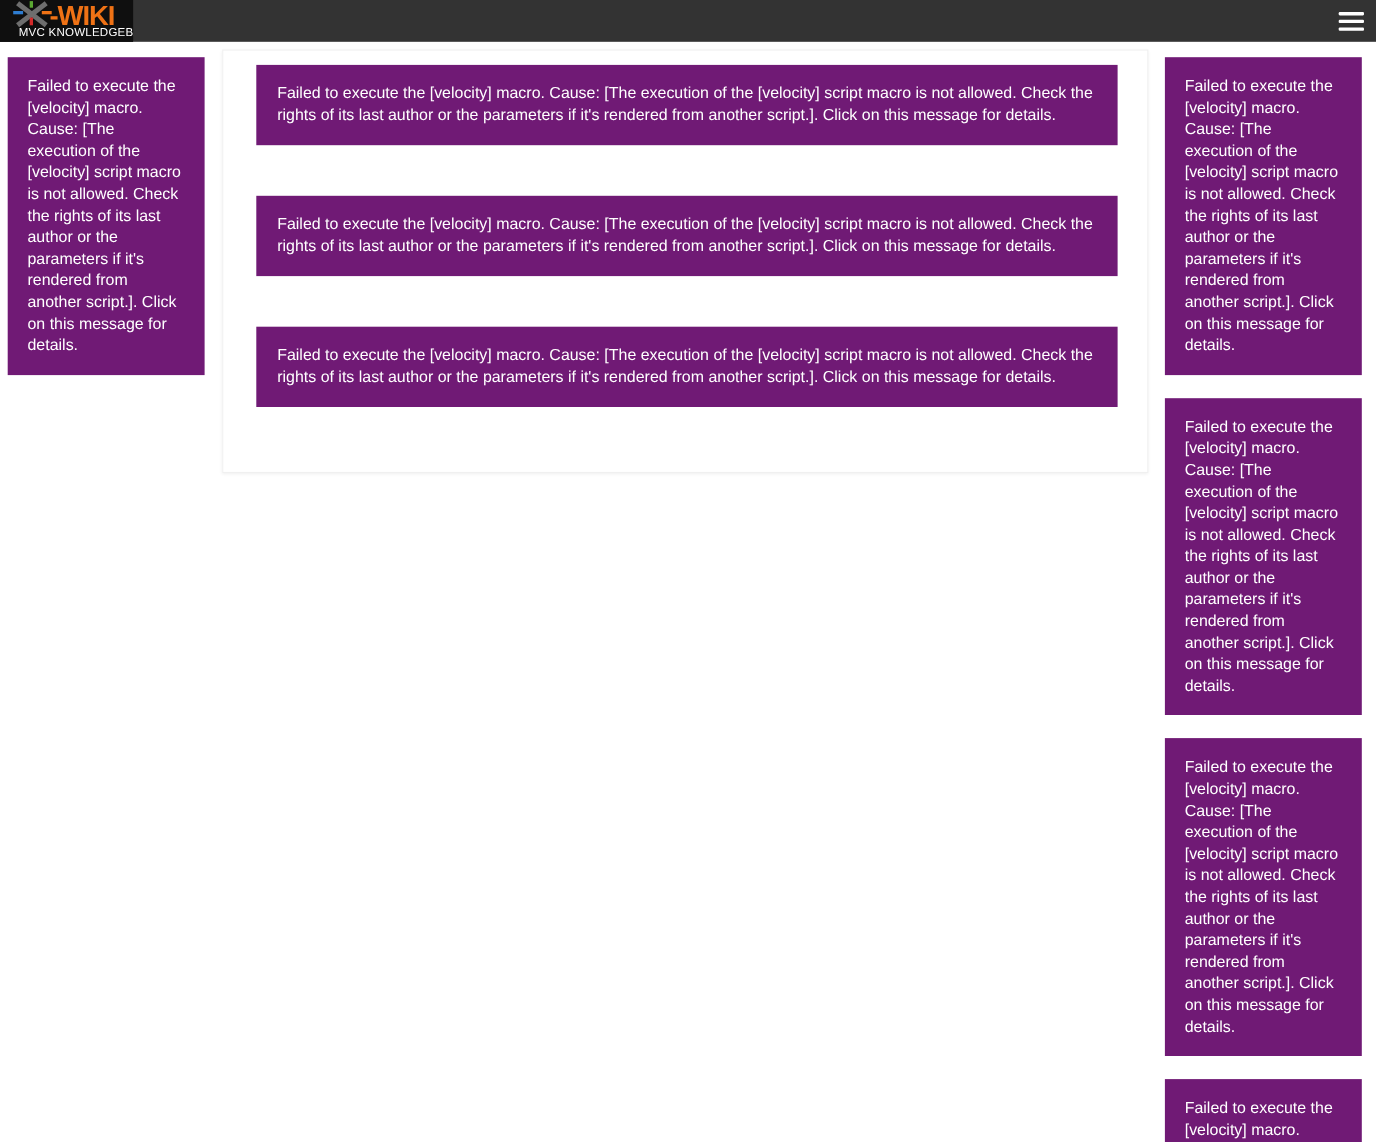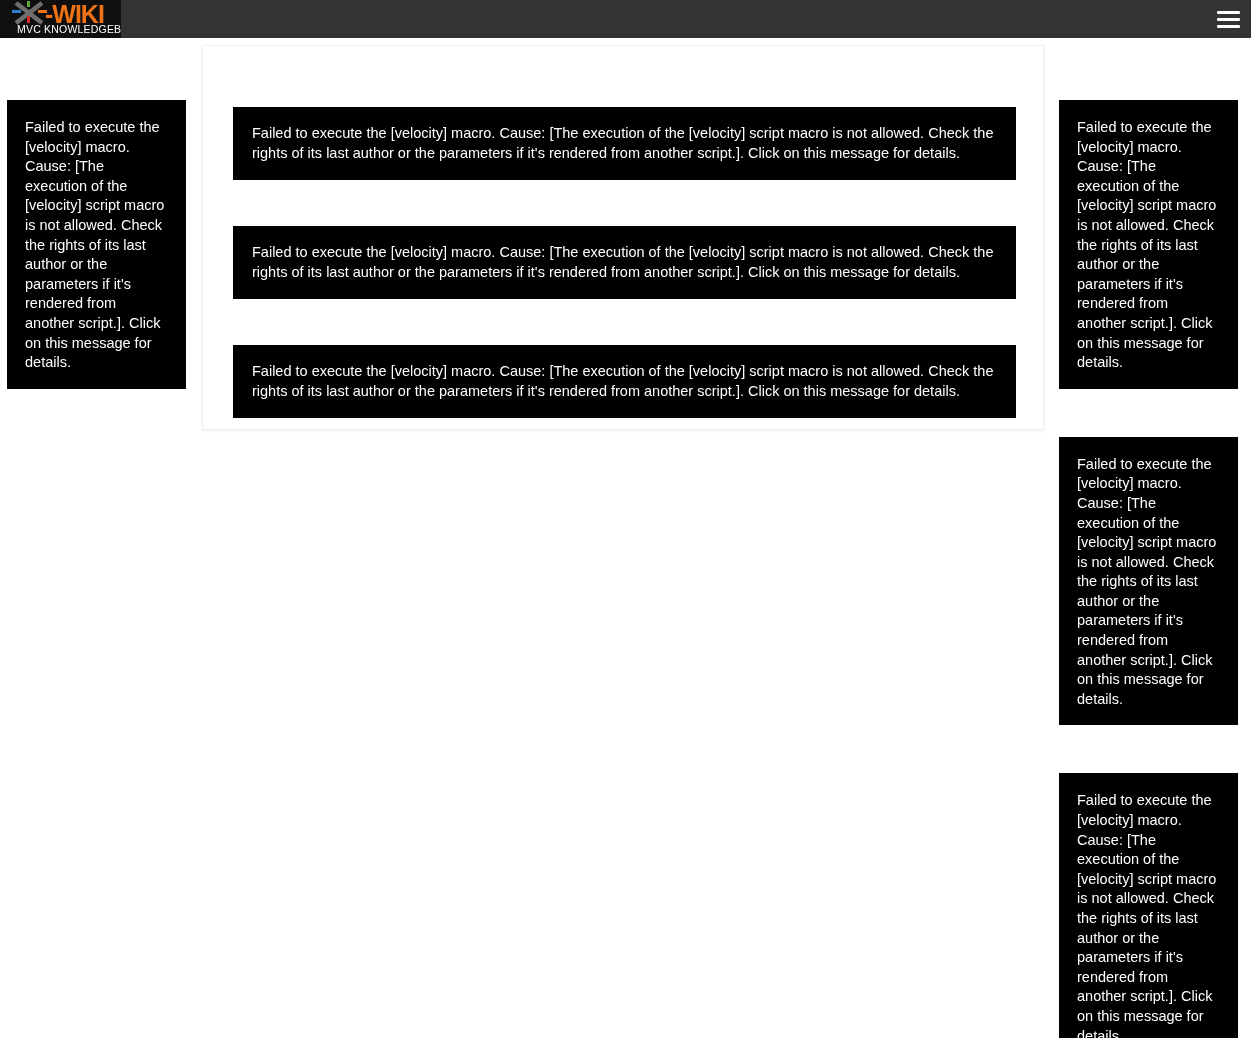--- a/index.html
+++ b/index.html
@@ -48,27 +48,26 @@
     width: 23px;
     height: 3px;
     background: #ffffff;
     margin-bottom: 4px;
     border-radius: 1px;
   }
   .menu-toggle .bar:last-child { margin-bottom: 0; }
 
   
   .errbox {
-    background: #000000;
+    background: #701a75;
     color: #ffffff;
     font-size: 14.5px;
     line-height: 19.6px;
     font-family: "Liberation Sans", sans-serif;
     cursor: pointer;
-    margin-top: 48px;
   }
 
   
   .left-col {
     position: absolute;
     left: 7px;
     top: 52px;
     width: 179px;
   }
   .left-col .errbox {

